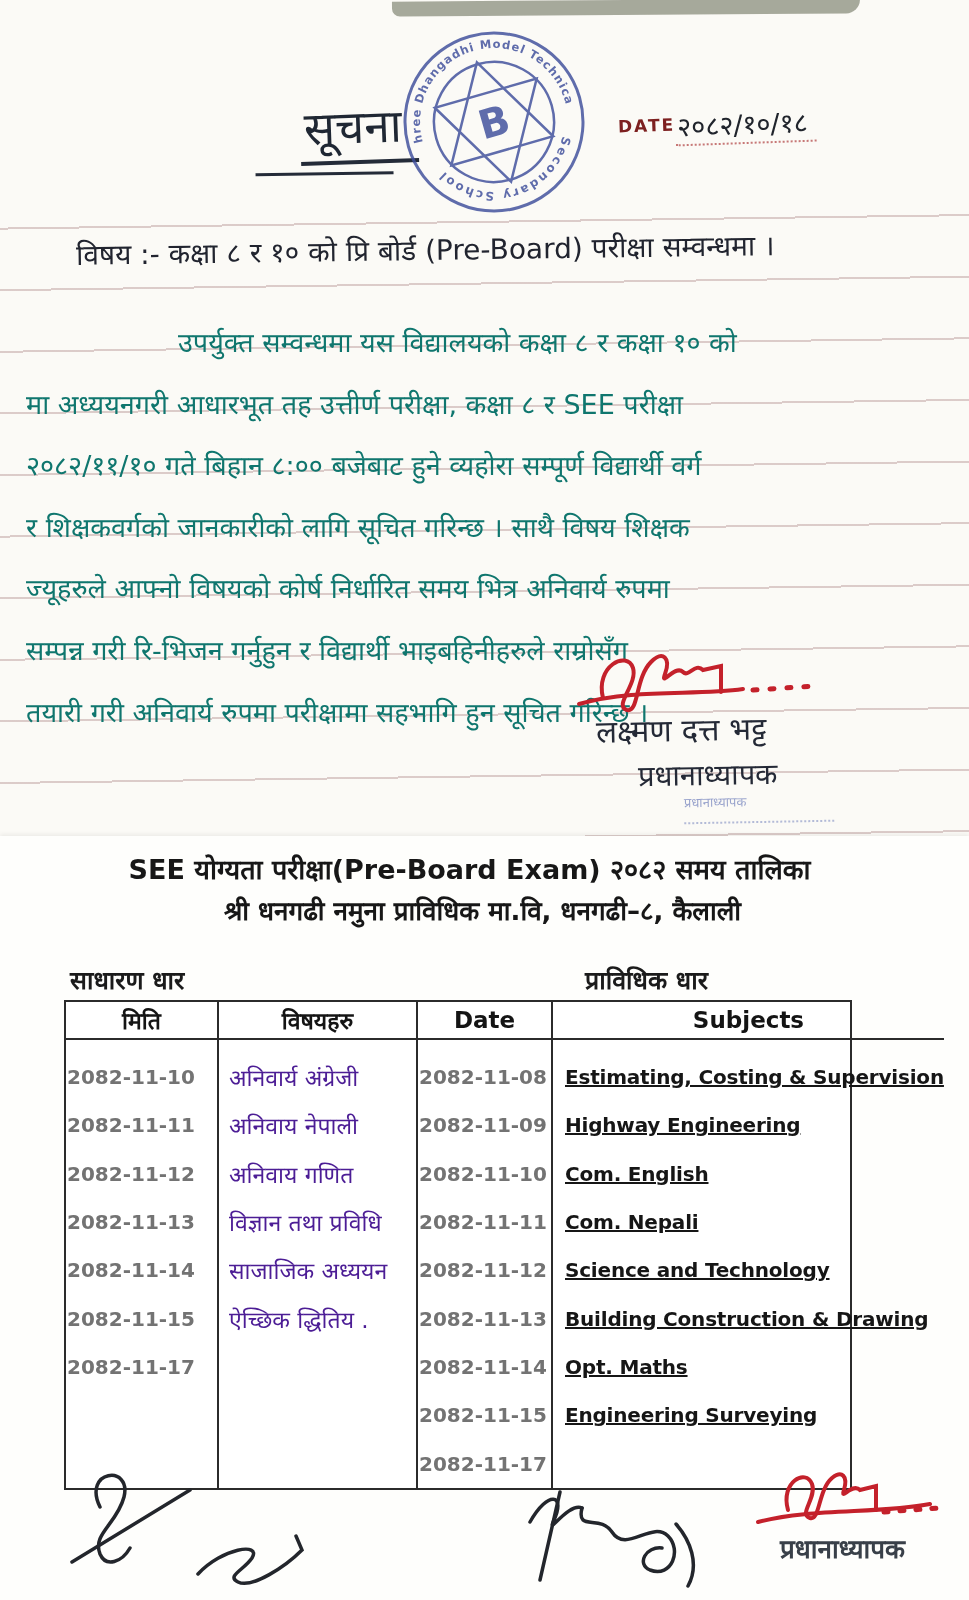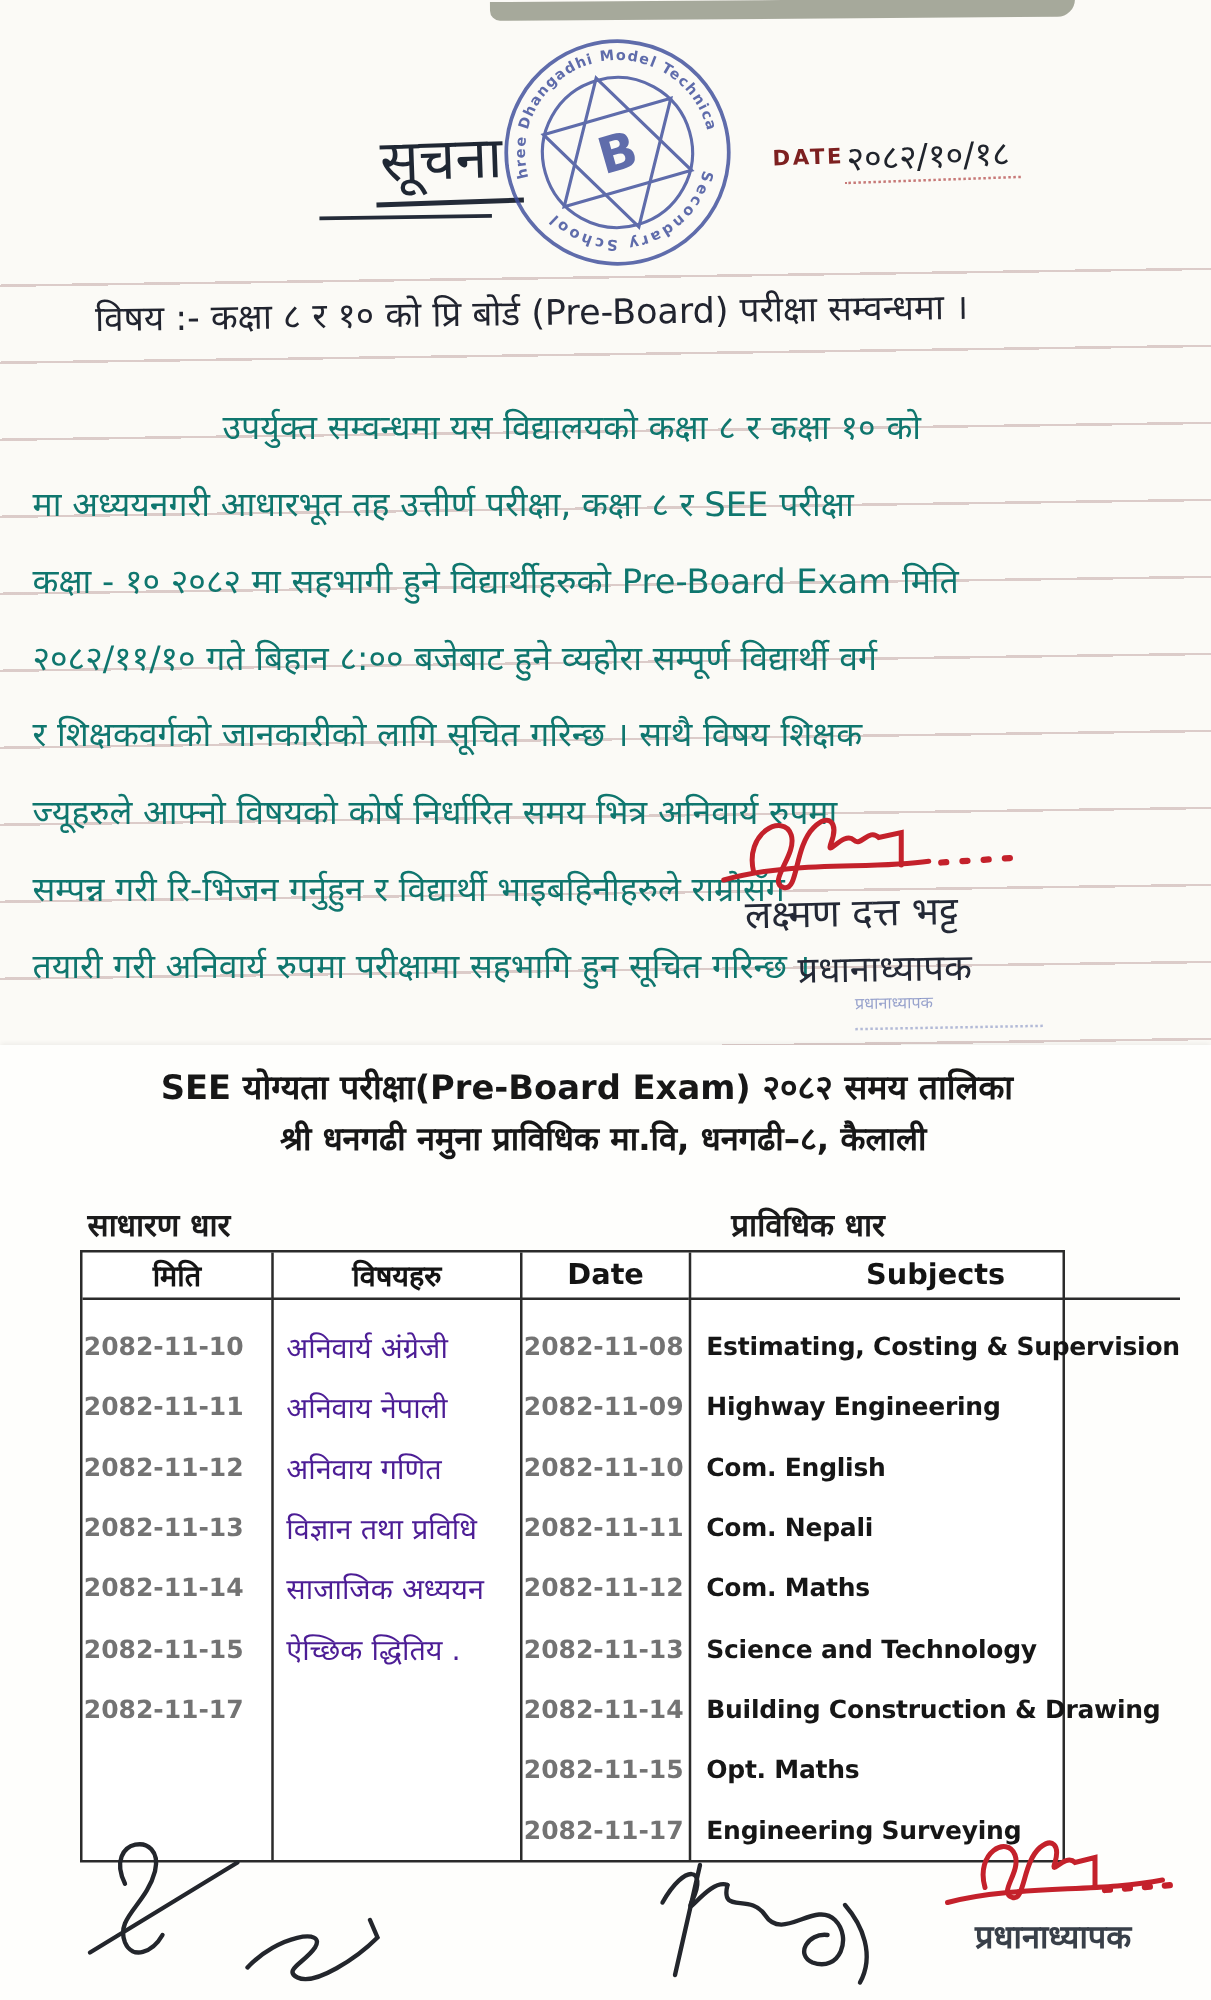--- a/index.html
+++ b/index.html
@@ -52,21 +52,21 @@
              grid-template-columns:151px 199px 135px 1fr;grid-template-rows:38px 1fr;
              background:#fff;}
   .hc{display:flex;align-items:center;justify-content:center;font-size:23px;font-weight:bold;
       color:#141414;border-bottom:2.5px solid #2b2b2b;box-sizing:border-box;}
   .bc{box-sizing:border-box;}
   .vline{border-left:2px solid #2b2b2b;}
   .list{padding-top:13px;}
   .list .it{height:48.3px;display:flex;align-items:center;white-space:nowrap;}
   .col-dates .it{padding-left:1px;font-size:20px;font-weight:600;color:#737373;}
   .col-npsub .it{padding-left:10px;font-size:23px;color:#4c1d95;}
-  .col-ensub .it{padding-left:12px;font-size:20px;font-weight:600;letter-spacing:-.2px;color:#161616;}
+  .col-ensub .it{padding-left:12px;font-size:20px;font-weight:600;letter-spacing:-.2px;color:#161616;text-decoration:underline;}
   
   .footer-svg{position:absolute;left:0;top:1462px;}
   .footer-label{position:absolute;left:780px;top:1530px;font-size:26px;font-weight:600;
                 color:#394049;white-space:nowrap;}
 </style>
 </head>
 <body>
 
 <div class="page">
 
@@ -99,21 +99,20 @@
 
   <div class="dateline">
     <span class="date-label">DATE</span><span class="date-value">२०८२/१०/१८</span>
   </div>
 
   <div class="subject">विषय :- कक्षा ८ र १० को प्रि बोर्ड (Pre-Board) परीक्षा सम्वन्धमा ।</div>
 
   <div class="body-block">
     <div class="bl">उपर्युक्त सम्वन्धमा यस विद्यालयको कक्षा ८ र कक्षा १० को</div>
     <div class="bl">मा अध्ययनगरी आधारभूत तह उत्तीर्ण परीक्षा, कक्षा ८ र SEE परीक्षा</div>
-    <div class="bl">कक्षा - १० २०८२ मा सहभागी हुने विद्यार्थीहरुको Pre-Board Exam मिति</div>
     <div class="bl">२०८२/११/१० गते बिहान ८:०० बजेबाट हुने व्यहोरा सम्पूर्ण विद्यार्थी वर्ग</div>
     <div class="bl">र शिक्षकवर्गको जानकारीको लागि सूचित गरिन्छ । साथै विषय शिक्षक</div>
     <div class="bl">ज्यूहरुले आफ्नो विषयको कोर्ष निर्धारित समय भित्र अनिवार्य रुपमा</div>
     <div class="bl">सम्पन्न गरी रि-भिजन गर्नुहुन र विद्यार्थी भाइबहिनीहरुले राम्रोसँग</div>
     <div class="bl">तयारी गरी अनिवार्य रुपमा परीक्षामा सहभागि हुन सूचित गरिन्छ ।</div>
   </div>
 
   <div class="sig-svg">
     <svg width="300" height="70" viewBox="0 0 300 70">
       <g stroke="#c4212b" stroke-width="4" fill="none" stroke-linecap="round">
@@ -169,21 +168,20 @@
       <div class="it">2082-11-13</div>
       <div class="it">2082-11-14</div>
       <div class="it">2082-11-15</div>
       <div class="it">2082-11-17</div>
     </div>
     <div class="bc vline list col-ensub">
       <div class="it">Estimating, Costing &amp; Supervision</div>
       <div class="it">Highway Engineering</div>
       <div class="it">Com. English</div>
       <div class="it">Com. Nepali</div>
-      <div class="it">Com. Maths</div>
       <div class="it">Science and Technology</div>
       <div class="it">Building Construction &amp; Drawing</div>
       <div class="it">Opt. Maths</div>
       <div class="it">Engineering Surveying</div>
     </div>
   </div>
 
   <div class="footer-svg">
     <svg width="969" height="138" viewBox="0 0 969 138">
       <g stroke="#23262c" stroke-width="3.5" fill="none" stroke-linecap="round">

